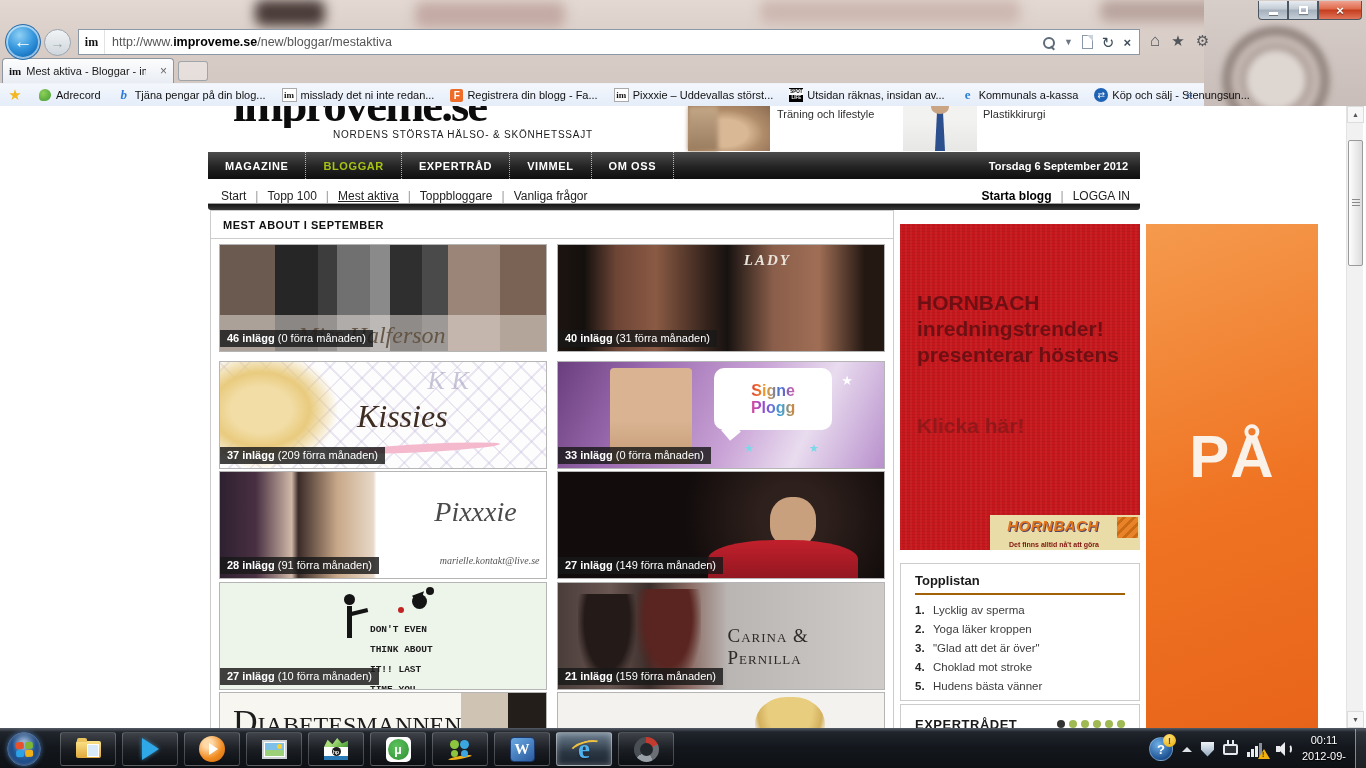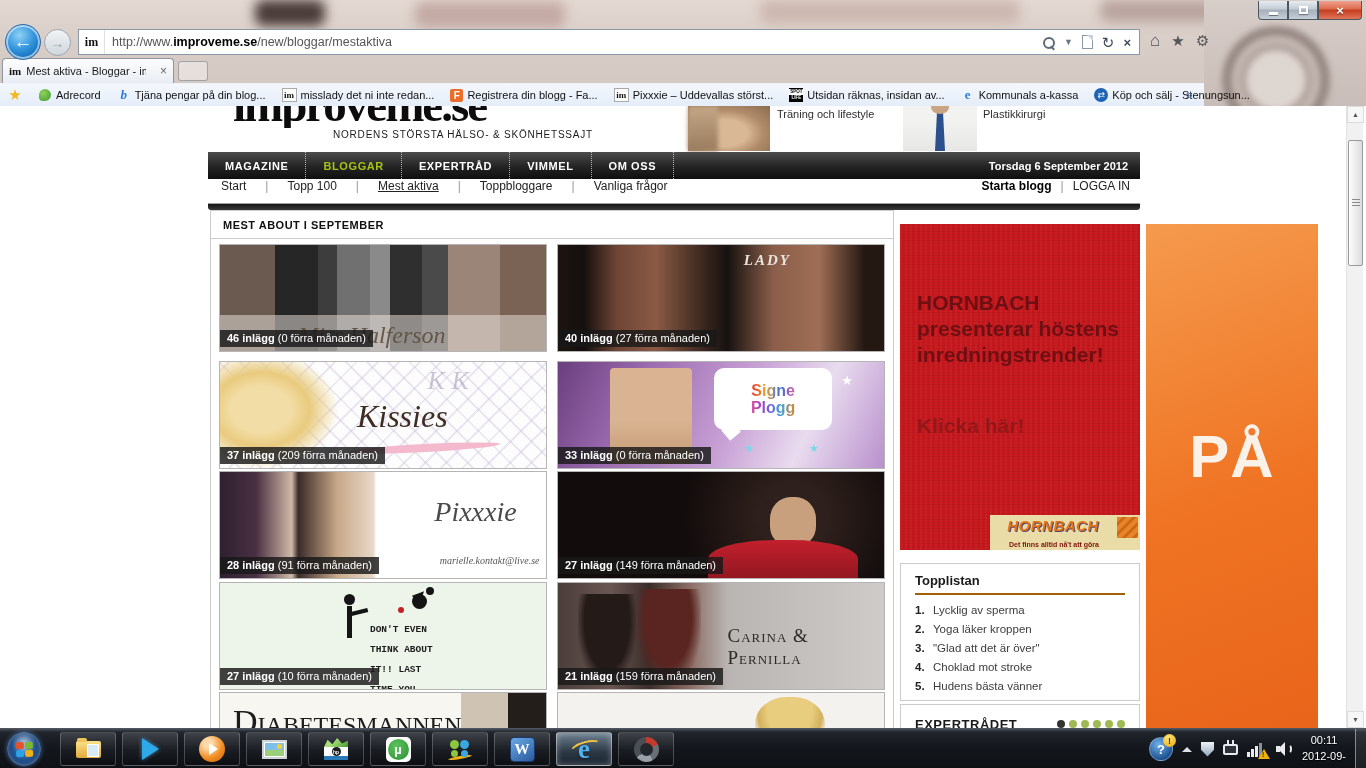--- a/index.html
+++ b/index.html
@@ -102,21 +102,21 @@
   .hl1 { left:777px; } .hl2 { left:983px; }
 
   .blacknav { position:absolute; left:208px; top:46px; width:932px; height:27px; display:flex; align-items:stretch;
     background:linear-gradient(180deg,#4d4d4d 0%,#232323 55%,#0f0f0f 100%); }
   .nav-item { display:flex; align-items:center; padding:0 17px; color:#fff; font-size:11px; font-weight:bold; letter-spacing:.6px;
     border-right:1px dotted rgba(255,255,255,.65); }
   .nav-item.active { color:var(--nav-active-green,#a5c313); }
   .nav-date { margin-left:auto; display:flex; align-items:center; padding-right:12px; color:#fff; font-size:11px; font-weight:bold; }
 
   .subnav { position:absolute; left:208px; top:73px; width:932px; height:25px; background:#fff; border-bottom:1px solid #a0a0a0;
-    display:flex; align-items:flex-start; font-size:12px; color:#222;gap:10px; }
+    display:flex; align-items:flex-end; font-size:12px; color:#222; }
   .sn-item { padding:0 9px; } .sn-item:first-child { padding-left:13px; }
   .sn-item.active { text-decoration:underline; }
   .sn-sep { color:#999; }
   .sn-right { margin-left:auto; display:flex; align-items:center; padding-right:4px; }
   .sn-starta { font-weight:bold; color:#000; padding:0 9px; }
   .sn-login { padding:0 6px 0 9px; color:#222; }
   .head-shadow { position:absolute; left:208px; top:98px; width:932px; height:6px;
     background:linear-gradient(180deg,#161616,#3a3a3a); border-radius:0 0 3px 3px; }
 
   
@@ -427,21 +427,21 @@
         <div class="bn bn0">
           <span class="bn0-name">Miss Halferson</span>
         </div>
         <div class="cap"><span class="cnt">46 inlägg</span> <span>(0 förra månaden)</span></div>
       </div>
 
       <div class="card c1">
         <div class="bn bn1">
           <span class="bn1-name">LADY</span>
         </div>
-        <div class="cap"><span class="cnt">40 inlägg</span> <span>(27 förra månaden)</span></div>
+        <div class="cap"><span class="cnt">40 inlägg</span> <span>(31 förra månaden)</span></div>
       </div>
 
       <div class="card c2">
         <div class="bn bn2">
           <span class="bn2-mono">K K</span>
           <span class="bn2-name">Kissies</span>
         </div>
         <div class="cap"><span class="cnt">37 inlägg</span> <span>(209 förra månaden)</span></div>
       </div>
 
@@ -498,22 +498,22 @@
       </div>
 
       <div class="card c9">
         <div class="bn bn9"></div>
       </div>
     </div>
 
     <div class="hornbach">
       <div class="hb-head">
         <div>HORNBACH</div>
+        <div>inredningstrender!</div>
         <div>presenterar höstens</div>
-        <div>inredningstrender!</div>
       </div>
       <div class="hb-cta">Klicka här!</div>
       <div class="hb-logo">
         <span class="hb-logo-text">HORNBACH</span>
         <span class="hb-sq"></span>
         <span class="hb-slogan">Det finns alltid nå't att göra</span>
       </div>
     </div>
 
     <div class="topplistan">

